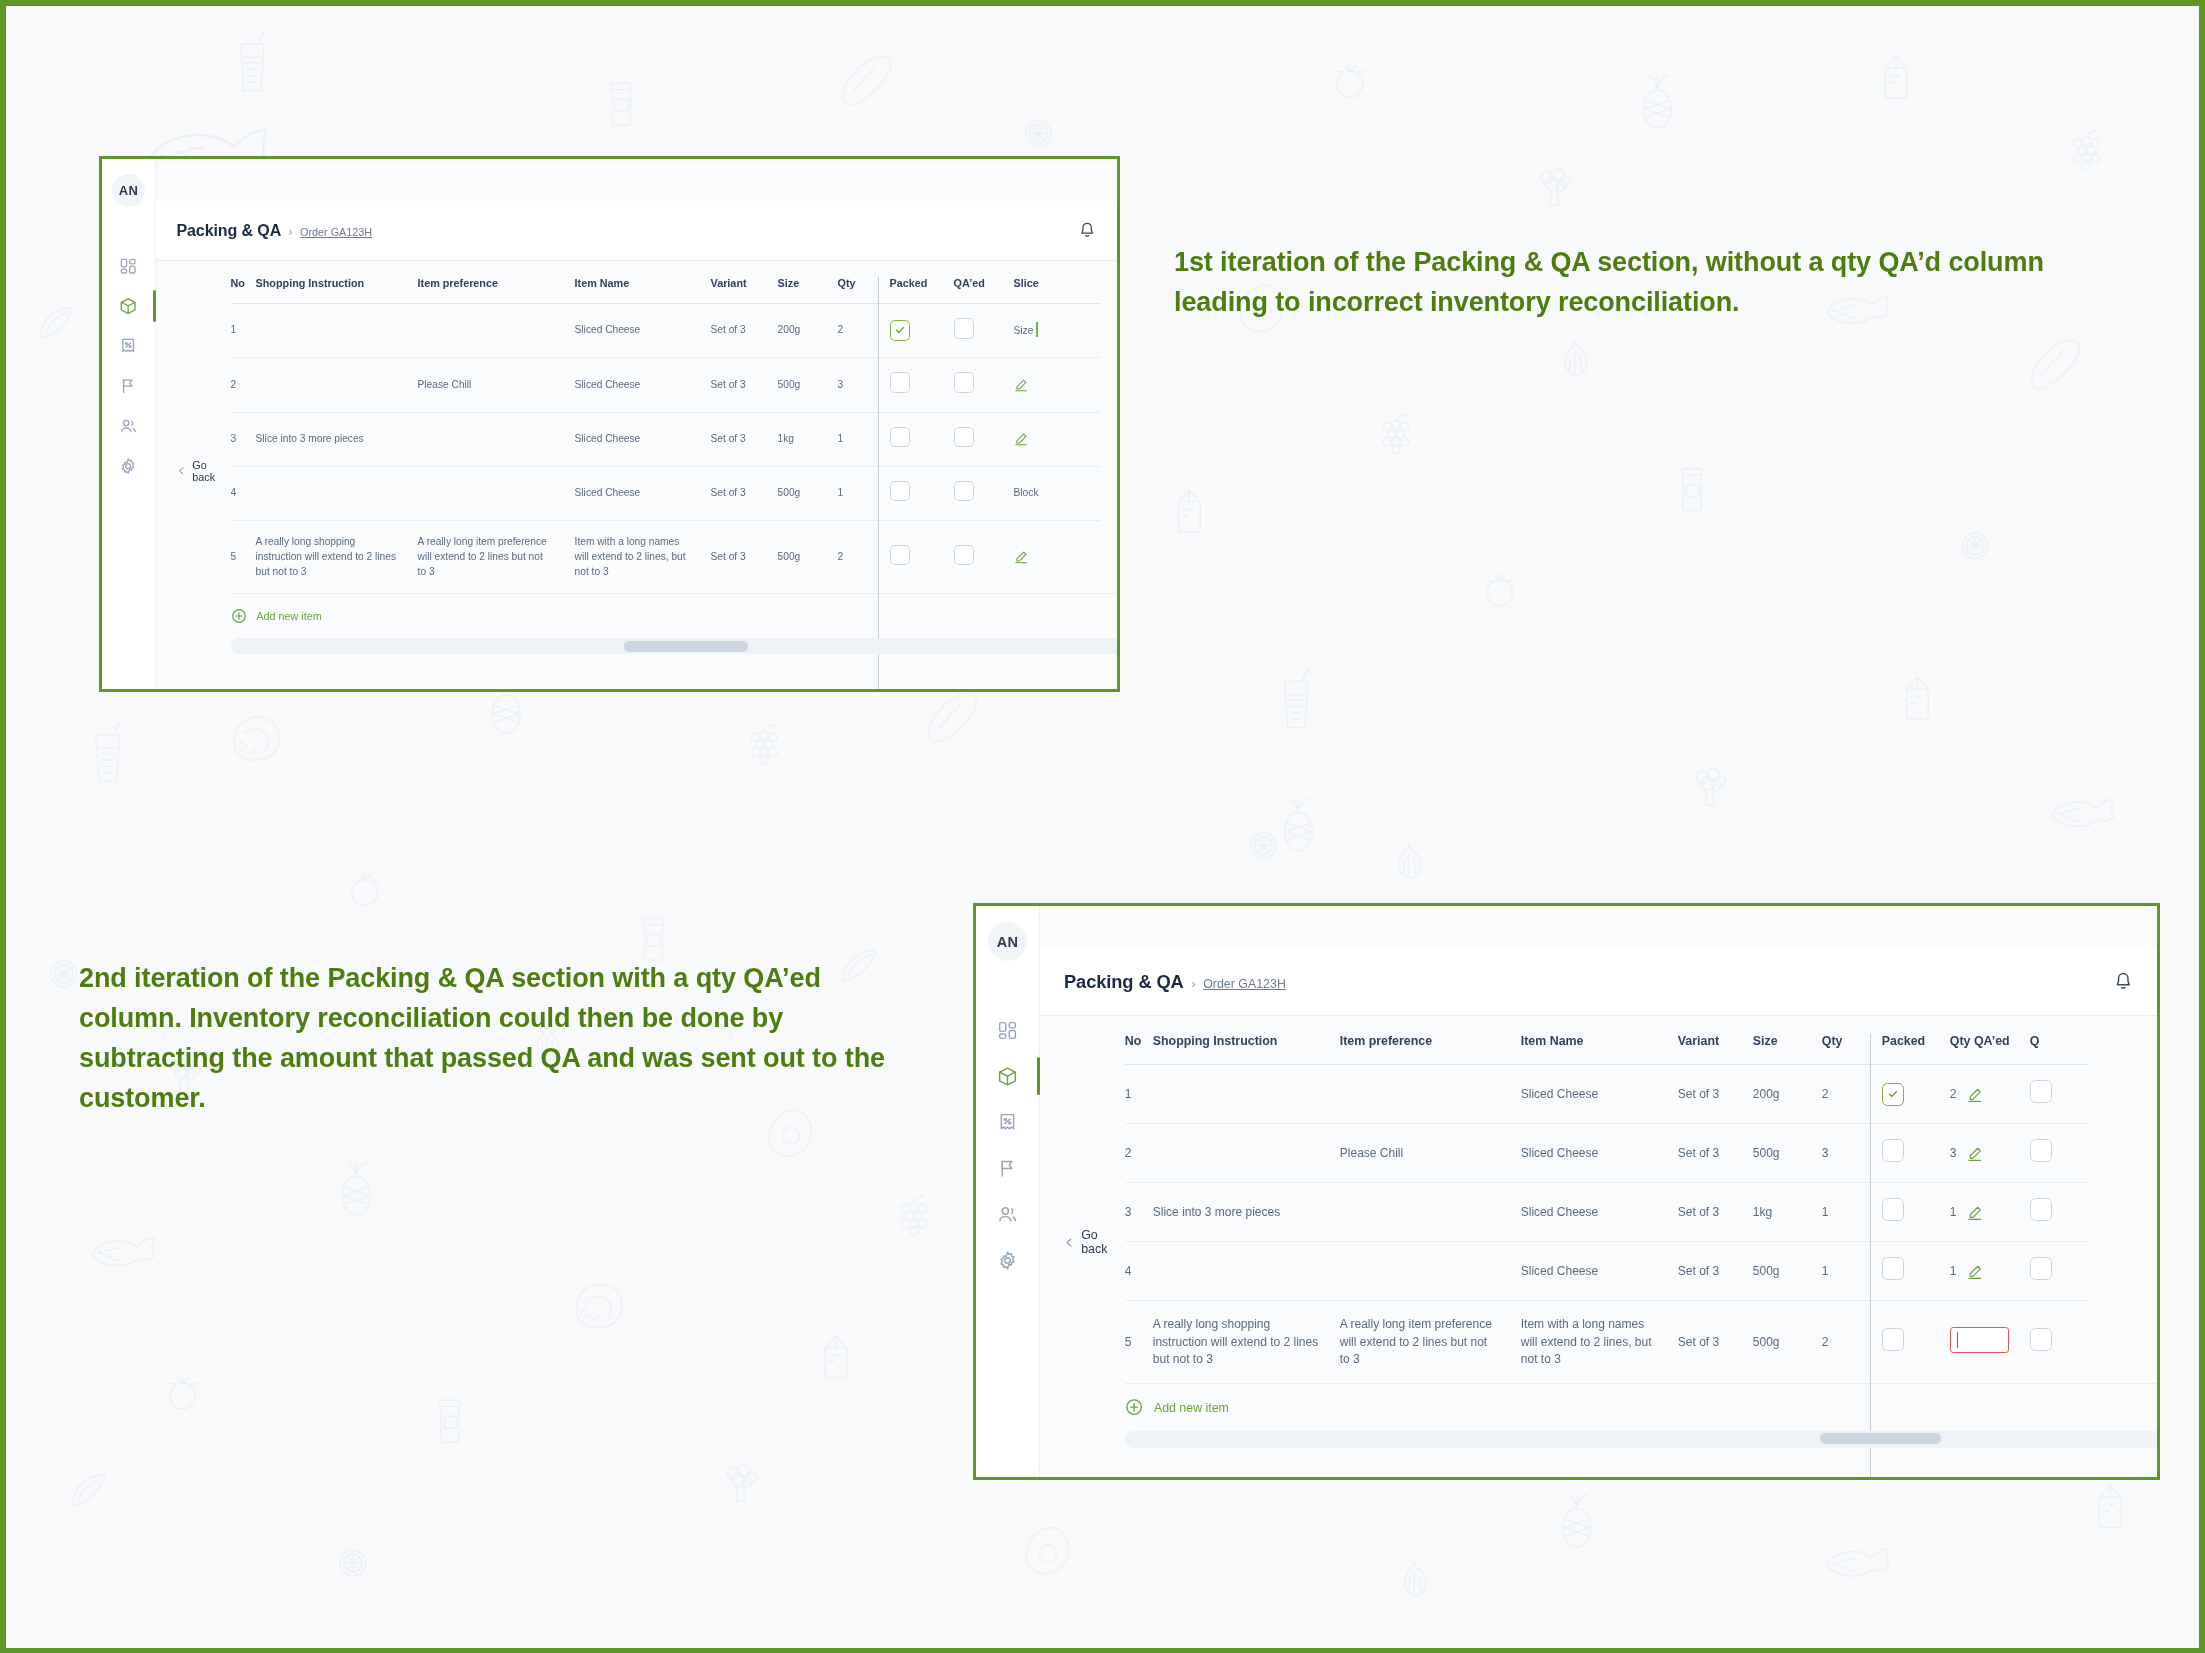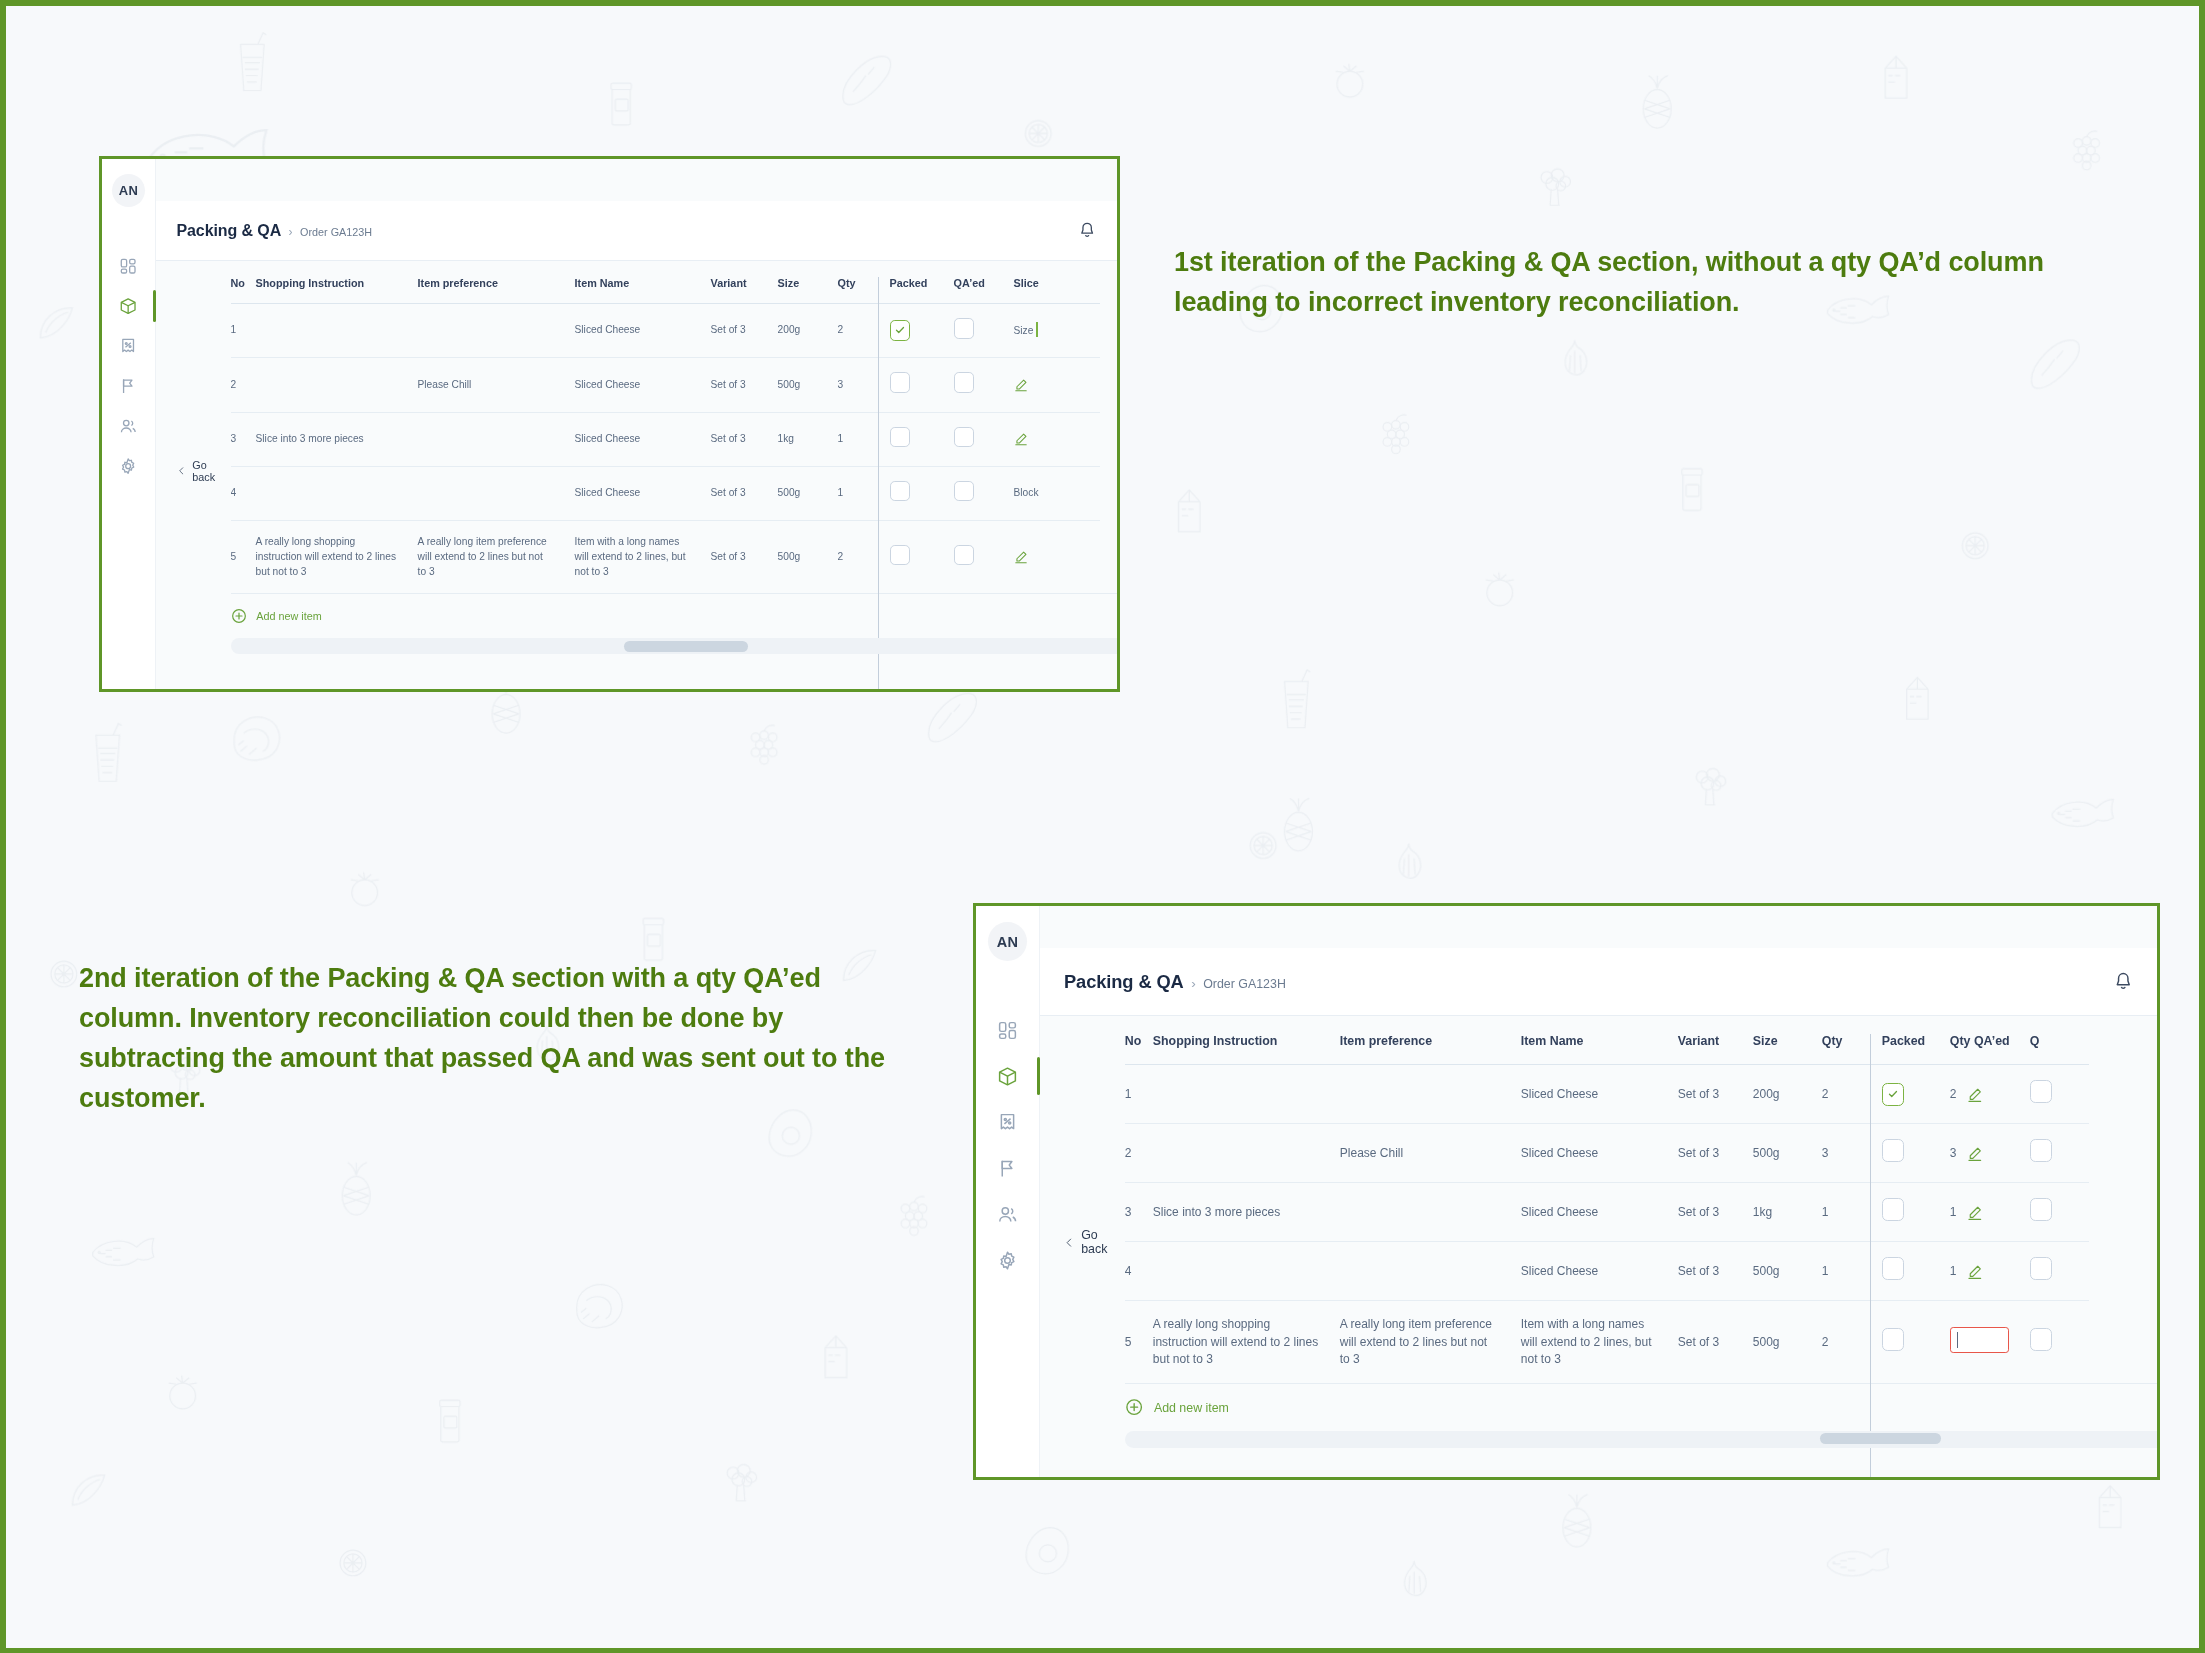--- a/index.html
+++ b/index.html
@@ -134,21 +134,21 @@
   .breadcrumb {
     display: flex;
     align-items: baseline;
     gap: 7.5px;
     flex: 1 1 auto;
   }
   .bc-title { font-size: 16px; font-weight: 700; color: #1b2a44; letter-spacing: -0.1px; }
   .app-card-lg .bc-title { font-size: 18.3px; }
   .bc-sep { font-size: 12px; color: #9aa7b8; font-weight: 400; }
   .app-card-lg .bc-sep { font-size: 13.5px; }
-  .bc-crumb { font-size: 10.8px; color: #6b7b90; }
+  .bc-crumb { font-size: 10.8px; color: #6b7b90; text-decoration: underline; }
   .app-card-lg .bc-crumb { font-size: 12.4px; }
 
   .bell { width: 18.3px; height: 18.3px; flex: 0 0 auto; }
   .app-card-lg .bell { width: 20.5px; height: 20.5px; }
 
   .content {
     flex: 1 1 auto;
     padding: 16px 0 0 20.5px;
     display: flex;
     flex-direction: row;

